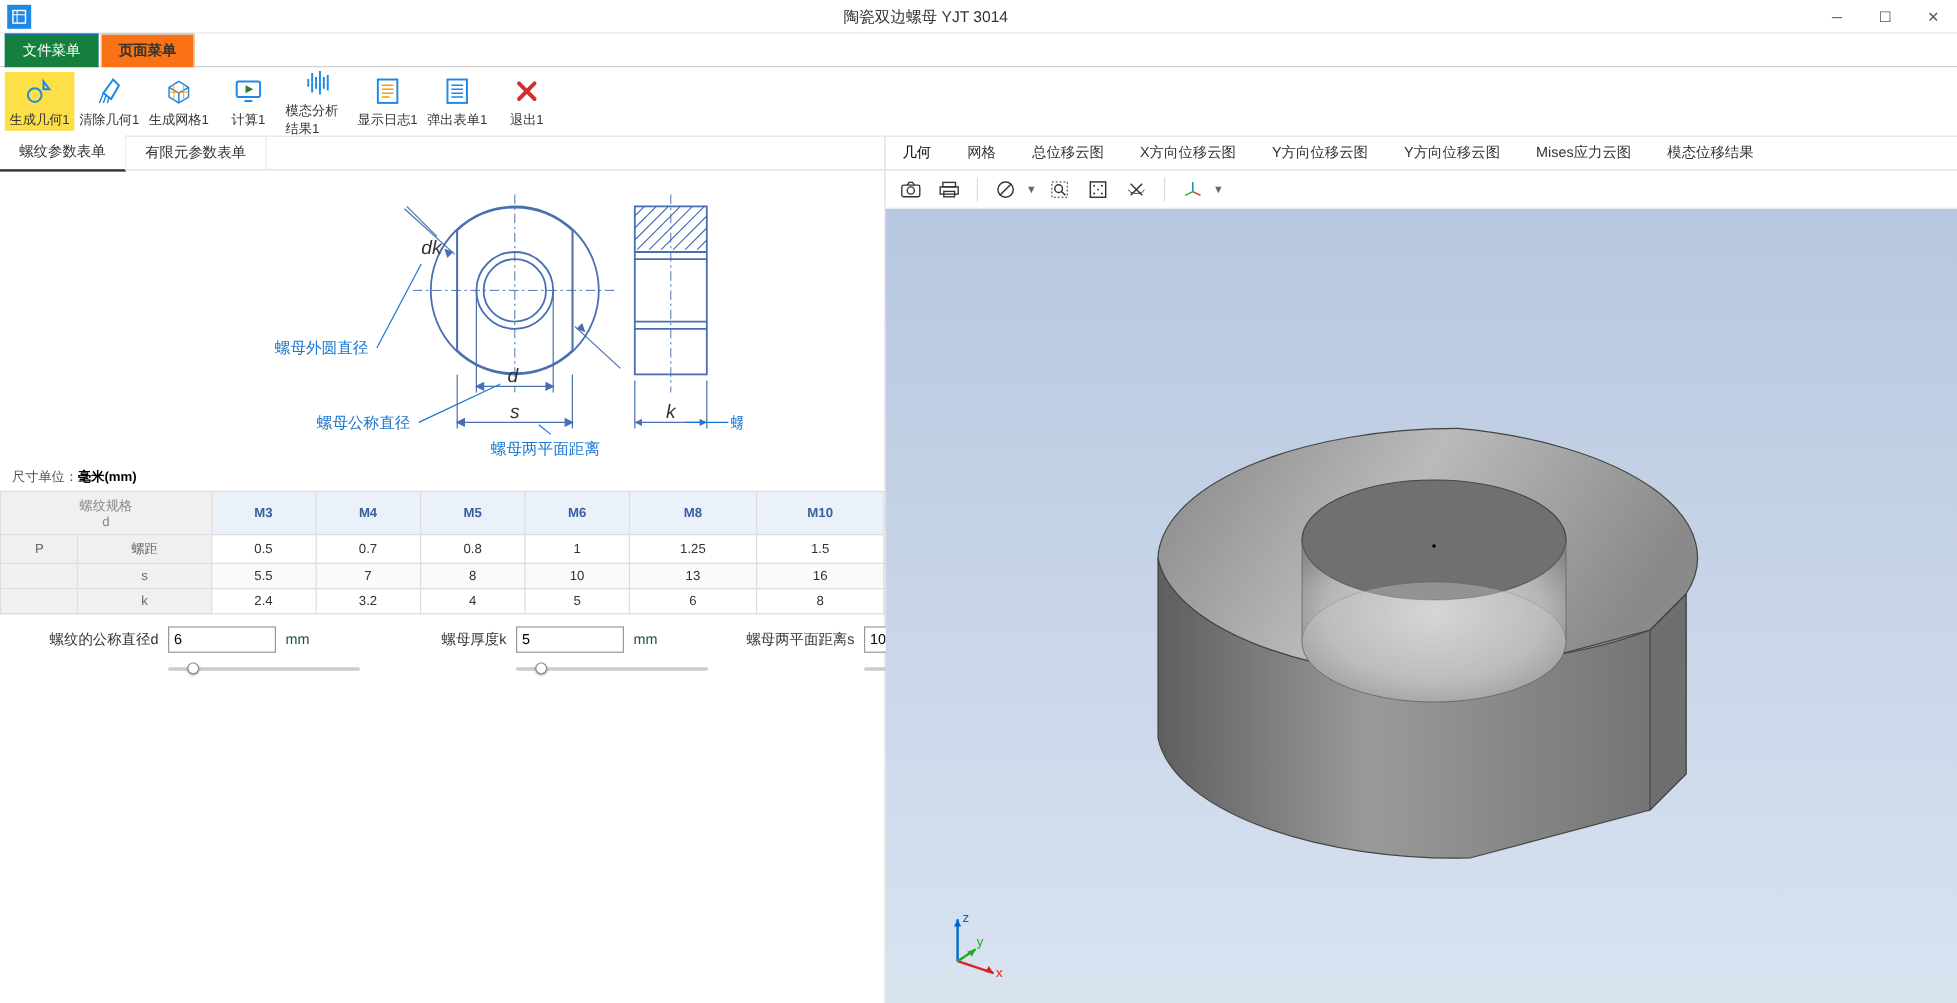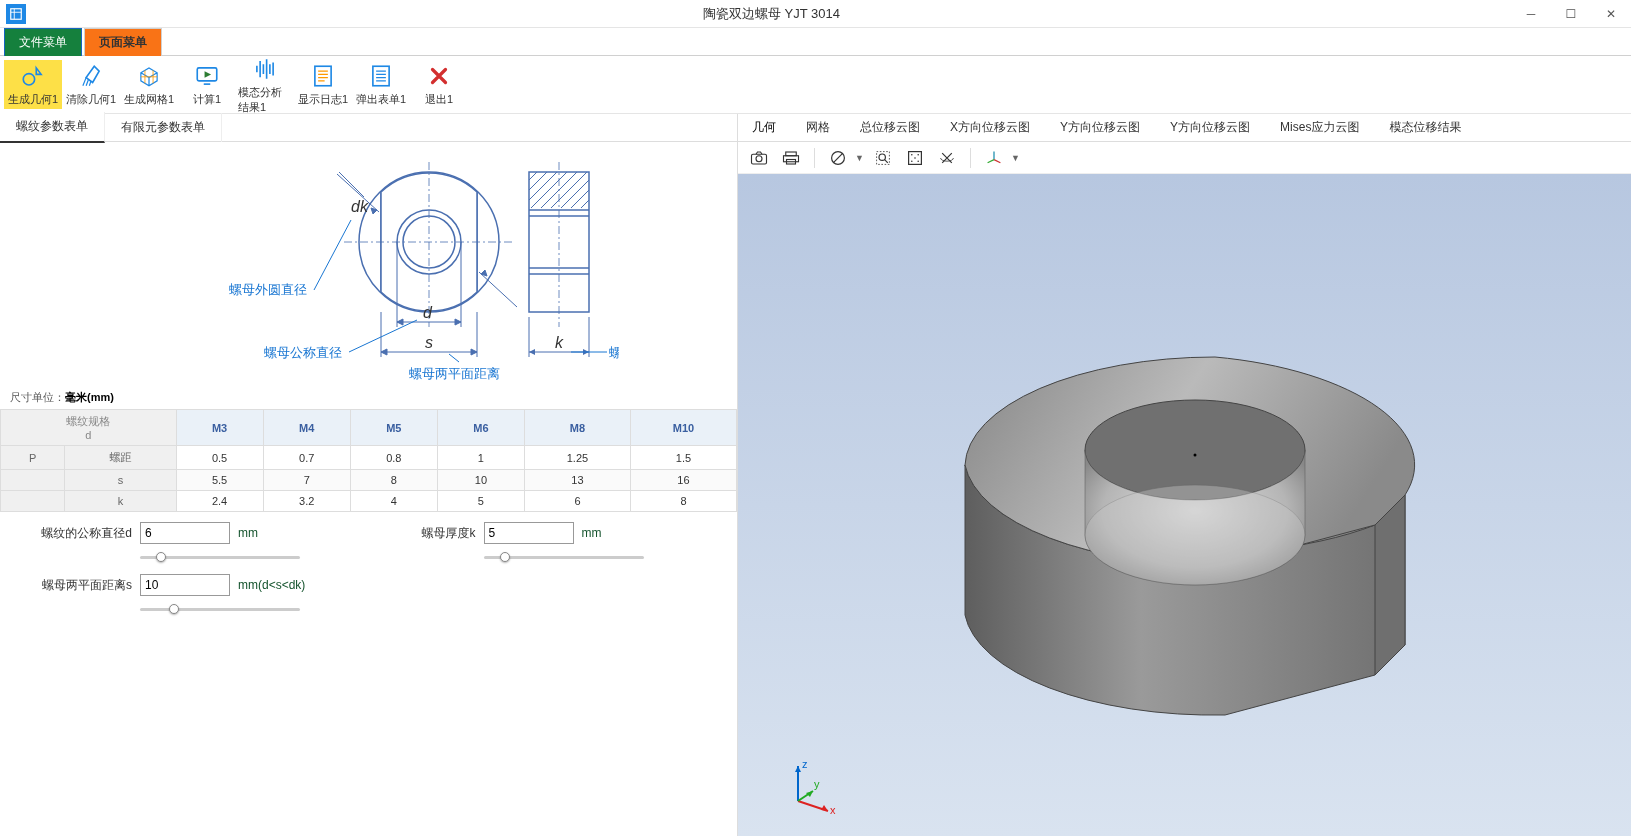--- a/index.html
+++ b/index.html
@@ -36,21 +36,21 @@
 .units { font-size:11px; padding: 4px 10px 4px 10px; color:#555;}
 .units b { color:#000; }
 
 .datatable { width: 100%; border-collapse: collapse; font-size: 11px; }
 .datatable th, .datatable td { border: 1px solid #ddd; padding: 4px 6px; text-align:center; }
 .datatable thead th { background: #eaf1f8; color:#4a6; color:#3a5fa0; font-weight:600;}
 .datatable thead th:first-child, .datatable tbody th { background:#f0f0f0; color:#666; font-weight:500;}
 .datatable tbody tr:nth-child(even) td { background:#fafafa; }
 .thead-corner { background:#f0f0f0 !important; color:#888 !important; font-weight:normal;}
 
-.params { padding: 10px 40px; display:grid; grid-template-columns: 1fr 1fr; gap: 10px 30px;}
+.params { padding: 10px 40px; display:grid; grid-template-columns: 1fr 1fr 1fr; gap: 10px 30px;}
 .param { display:flex; flex-direction:column; gap:6px;}
 .param .row { display:flex; align-items:center; gap:8px;}
 .param .row label { width: 92px; text-align:right; font-size:12px; color:#333;}
 .param .row input { width: 90px; height:22px; border:1px solid #999; padding: 0 4px; font-size:12px;}
 .param .row .unit { font-size:12px; color:#14532d; }
 .slider { margin-left: 100px; width: 160px; height: 14px; position:relative;}
 .slider .track { position:absolute; top:6px; left:0; right:0; height:3px; background:#ccc; border-radius:2px;}
 .slider .thumb { position:absolute; top:2px; width:10px; height:10px; background:#fff; border:1px solid #888; border-radius:50%; box-shadow:0 1px 2px rgba(0,0,0,.3);}
 
 .view-tabs { height:28px; display:flex; align-items:center; border-bottom:1px solid #ddd; padding: 0 8px; gap: 18px;}

